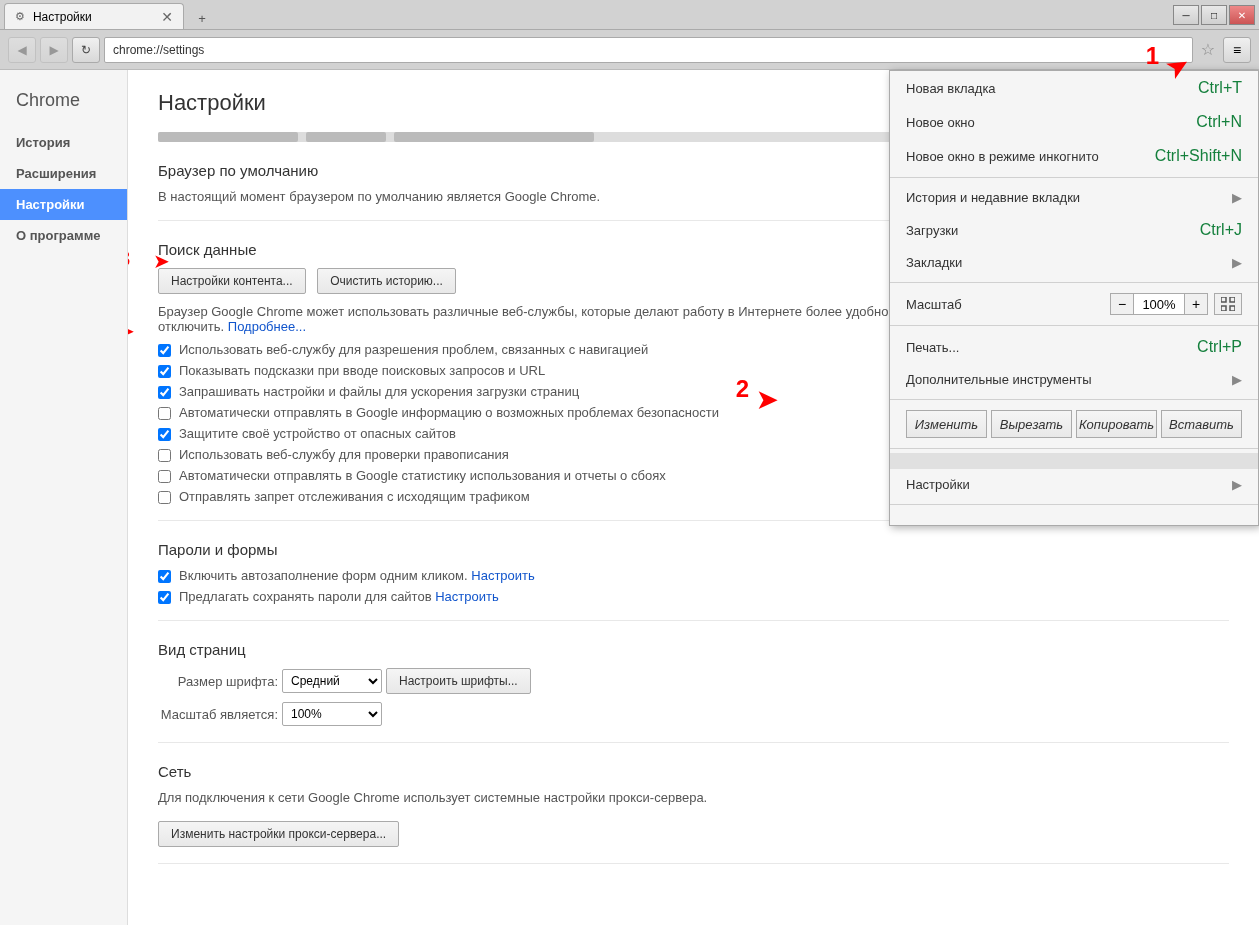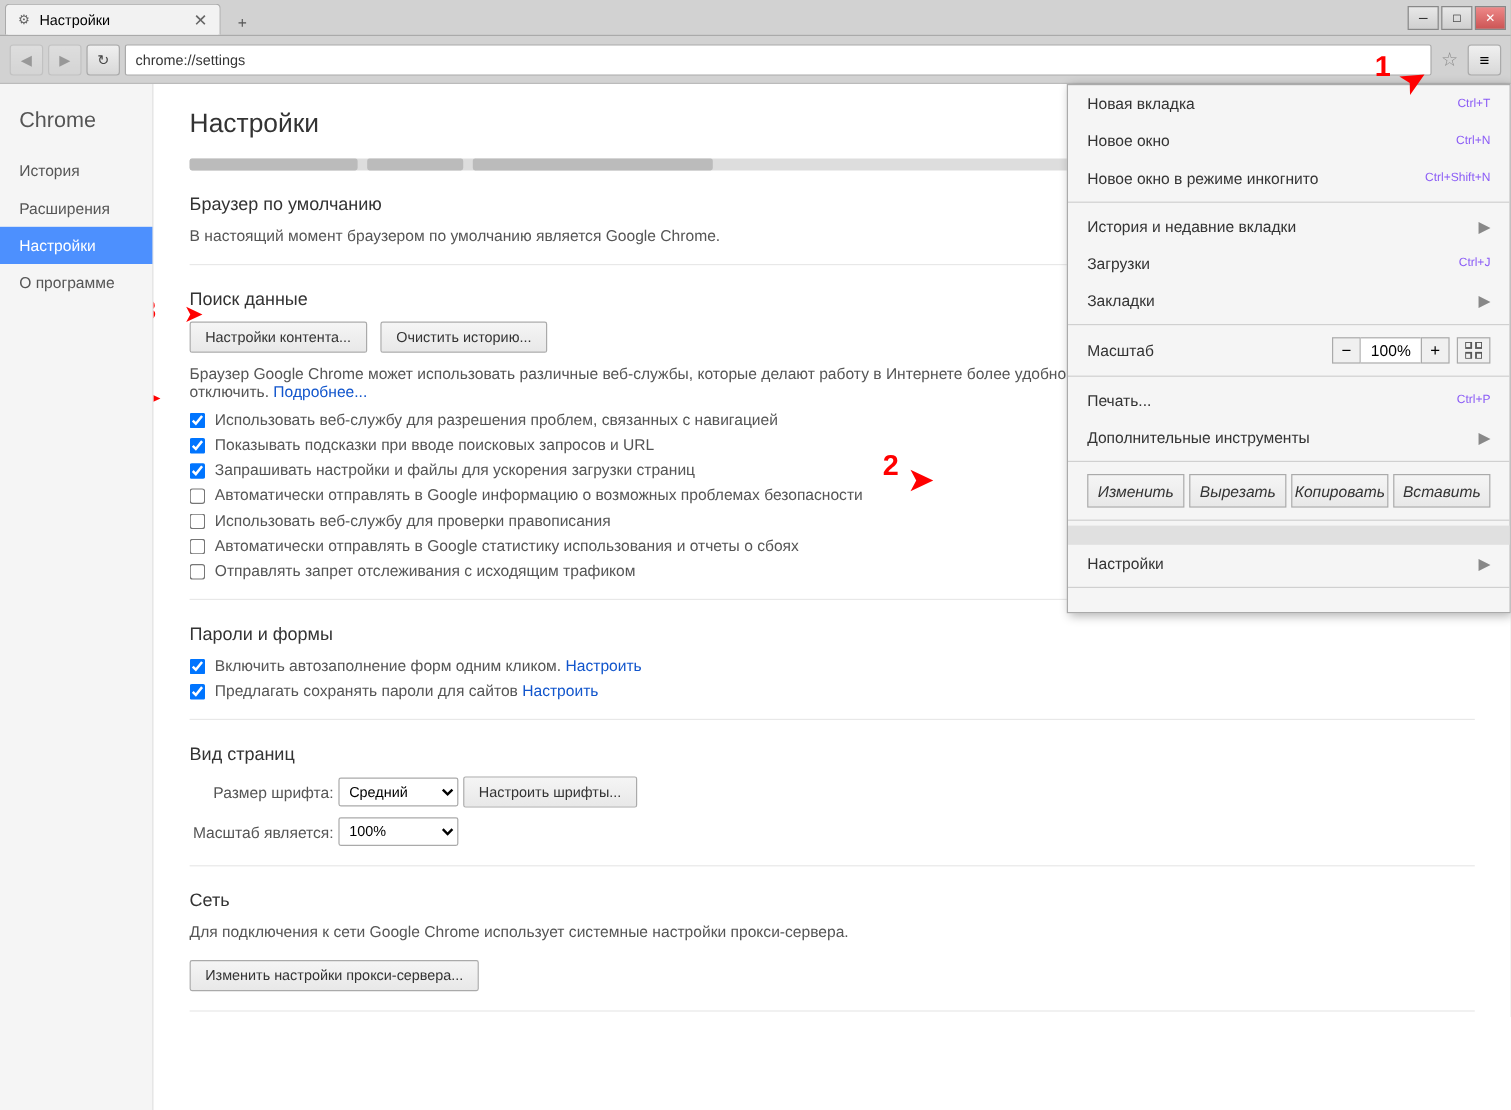--- a/index.html
+++ b/index.html
@@ -24,21 +24,21 @@
     .address-bar { flex: 1; height: 26px; border: 1px solid #aaa; background: white; border-radius: 2px; display: flex; align-items: center; padding: 0 8px; font-size: 12px; color: #333; }
     .bookmark-star { width: 22px; height: 22px; display: flex; align-items: center; justify-content: center; color: #888; font-size: 16px; }
     .menu-btn { width: 28px; height: 26px; border: 1px solid #aaa; background: linear-gradient(#f0f0f0, #d8d8d8); border-radius: 3px; display: flex; align-items: center; justify-content: center; cursor: pointer; font-size: 14px; }
 
     
     .content-area { display: flex; flex: 1; background: white; overflow: hidden; }
 
     
     .sidebar { width: 128px; background: #f5f5f5; border-right: 1px solid #ddd; padding-top: 10px; }
     .sidebar-brand { font-size: 18px; color: #555; padding: 10px 16px 16px; font-weight: normal; }
-    .sidebar-item { padding: 8px 16px; cursor: pointer; color: #555; font-size: 13px; white-space: nowrap; }
+    .sidebar-item { padding: 8px 16px; cursor: pointer; color: #555; font-size: 13px; white-space: nowrap; font-weight: bold; }
     .sidebar-item.active { background: #4d90fe; color: white; }
 
     
     .main-area { flex: 1; padding: 20px 30px; overflow-y: auto; background: white; position: relative; }
     .page-title { font-size: 22px; font-weight: normal; color: #333; margin-bottom: 16px; }
     .search-box { position: absolute; top: 20px; right: 30px; width: 200px; height: 28px; border: 1px solid #ccc; border-radius: 2px; padding: 0 8px; font-size: 12px; color: #999; }
 
     
     .section-title { font-size: 15px; color: #333; margin: 20px 0 10px; font-weight: normal; }
     .section-text { font-size: 13px; color: #555; margin-bottom: 8px; }
@@ -58,21 +58,21 @@
     .form-row { display: flex; align-items: center; margin: 8px 0; gap: 4px; }
     .form-label { width: 120px; font-size: 13px; color: #555; text-align: right; }
     .select-box { height: 24px; border: 1px solid #aaa; border-radius: 2px; font-size: 12px; padding: 0 4px; background: white; min-width: 100px; }
 
     
     .section-divider { border: none; border-top: 1px solid #e8e8e8; margin: 16px 0; }
 
     
     .dropdown-menu { position: absolute; top: 35px; right: 0; width: 370px; background: #f5f5f5; border: 1px solid #aaa; box-shadow: 2px 2px 8px rgba(0,0,0,0.3); z-index: 500; }
     .menu-item { display: flex; align-items: center; padding: 8px 16px; cursor: pointer; font-size: 13px; color: #333; }
-    .menu-item .shortcut { margin-left: auto; color: #8b5cf6; font-size: 10px; }
+    .menu-item .shortcut { margin-left: auto; color: #15803d; font-size: 16px; }
     .menu-item .submenu-arrow { margin-left: auto; color: #888; }
     .menu-separator { border: none; border-top: 1px solid #d0d0d0; margin: 4px 0; }
     .menu-item.active-item { background: #e0e0e0; }
 
     
     .zoom-row { display: flex; align-items: center; padding: 6px 16px; }
     .zoom-label { font-size: 13px; color: #333; flex: 1; }
     .zoom-minus { width: 24px; height: 22px; border: 1px solid #aaa; background: #f0f0f0; display: flex; align-items: center; justify-content: center; cursor: pointer; font-size: 14px; }
     .zoom-value { width: 50px; height: 22px; border-top: 1px solid #aaa; border-bottom: 1px solid #aaa; display: flex; align-items: center; justify-content: center; font-size: 13px; background: white; }
     .zoom-plus { width: 24px; height: 22px; border: 1px solid #aaa; background: #f0f0f0; display: flex; align-items: center; justify-content: center; cursor: pointer; font-size: 14px; }
@@ -246,20 +246,24 @@
           </div>
           <div class="checkbox-row">
             <input type="checkbox" checked="" style="">
             <span class="checkbox-label">Запрашивать настройки и файлы для ускорения загрузки страниц</span>
           </div>
           <div class="checkbox-row">
             <input type="checkbox" style="">
             <span class="checkbox-label">Автоматически отправлять в Google информацию о возможных проблемах безопасности</span>
           </div>
           <div class="checkbox-row">
+            <input type="checkbox" checked="" style="">
+            <span class="checkbox-label">Защитите своё устройство от опасных сайтов</span>
+          </div>
+          <div class="checkbox-row">
             <input type="checkbox" style="">
             <span class="checkbox-label">Использовать веб-службу для проверки правописания</span>
           </div>
           <div class="checkbox-row">
             <input type="checkbox" style="">
             <span class="checkbox-label">Автоматически отправлять в Google статистику использования и отчеты о сбоях</span>
           </div>
           <div class="checkbox-row">
             <input type="checkbox" style="">
             <span class="checkbox-label">Отправлять запрет отслеживания с исходящим трафиком</span>

